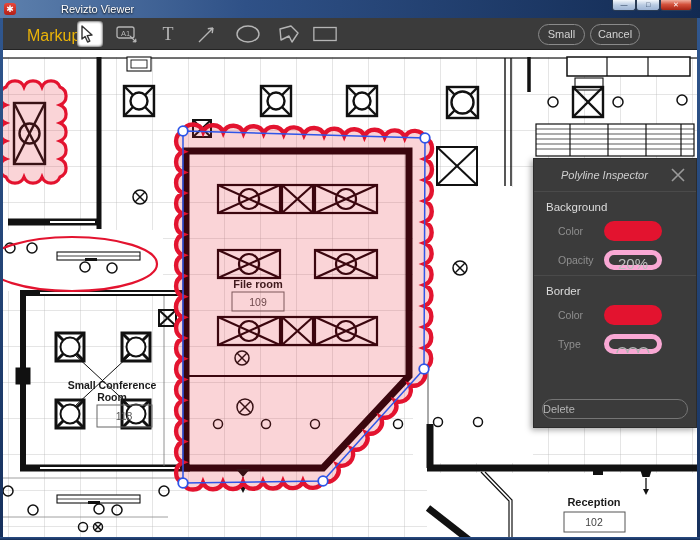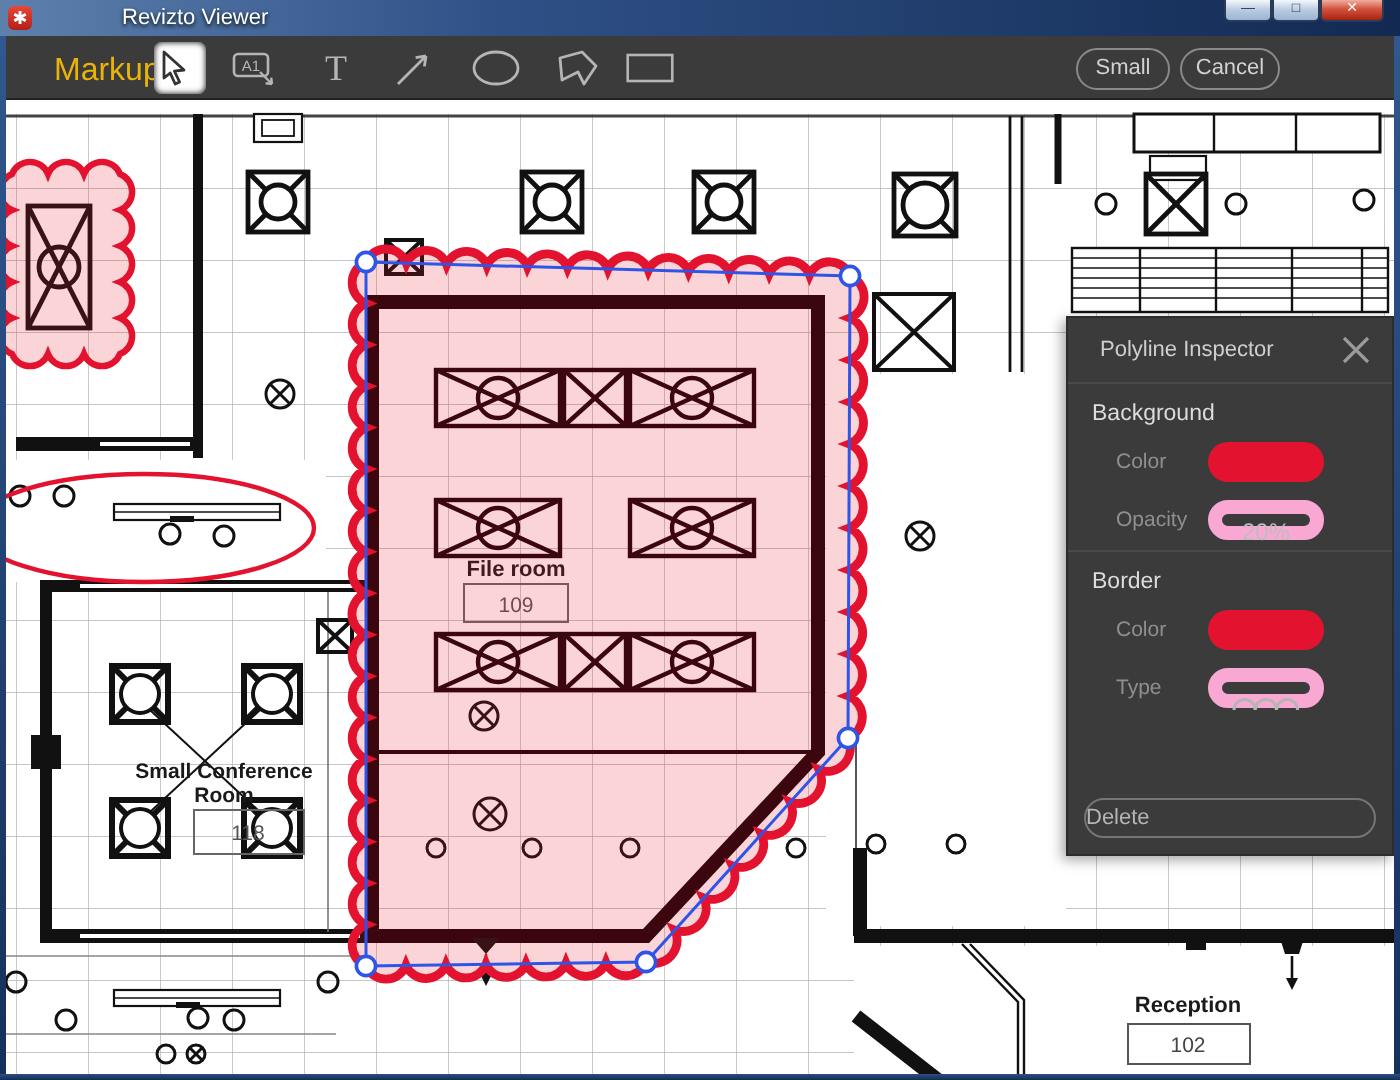--- a/index.html
+++ b/index.html
@@ -35,30 +35,30 @@
   .tool.selected{background:#fff;box-shadow:0 0 3px #000 inset;}
   .tool svg{display:block;}
   .pillbtn{position:absolute;top:6px;height:21px;border:1px solid #8a8a8a;border-radius:11px;
     color:#d2d2d2;font-size:11px;text-align:center;line-height:19px;background:transparent;}
   
   .canvas{position:absolute;left:3px;top:50px;width:586px;height:487px;background:#fff;}
   
   .panel{position:absolute;left:533px;top:158px;width:164px;height:270px;background:#3b3b3b;
     border:1px solid #2c2c2c;box-shadow:-2px 2px 6px rgba(0,0,0,.35);z-index:3;
     color:#c9c9c9;font-size:11px;}
-  .panel-header{position:relative;height:32px;line-height:32px;padding-left:16px;color:#cfcfcf;}
+  .panel-header{position:relative;height:32px;line-height:32px;padding-left:27px;color:#cfcfcf;font-style:italic;}
   .panel-close{position:absolute;right:10px;top:8px;width:16px;height:16px;}
   .divider{height:1px;background:#2a2a2a;border-bottom:1px solid #4a4a4a;}
   .section-title{padding:9px 16px 4px 12px;color:#dcdcdc;font-size:11.5px;}
   .prow{position:relative;height:29px;}
   .prow .plabel{position:absolute;left:24px;top:8px;color:#8f8f8f;font-size:10.5px;}
   .pill{position:absolute;right:34px;top:4px;width:58px;height:20px;border-radius:10px;}
   .pill.red{background:#e3132f;}
-  .pill.outline{border:7px solid #f9a8d4;color:#bdbdbd;text-align:center;line-height:18px;
-    font-size:12px;}
+  .pill.outline{border:5px solid #f9a8d4;color:#bdbdbd;text-align:center;line-height:18px;
+    font-size:15px;}
   .stepper{position:absolute;right:10px;top:4px;width:20px;height:20px;border:1px solid #7d7d7d;
     border-radius:50%;}
   .stepper svg{display:block;margin:4px auto 0;}
   .delete-btn{position:absolute;left:8px;right:8px;bottom:8px;height:20px;border:1px solid #757575;
     border-radius:10px;background:transparent;color:#b5b5b5;font-size:11px;text-align:left;
     line-height:18px;}
   .typeglyph{display:block;margin:4px auto 0;}
 </style>
 </head>
 <body>

